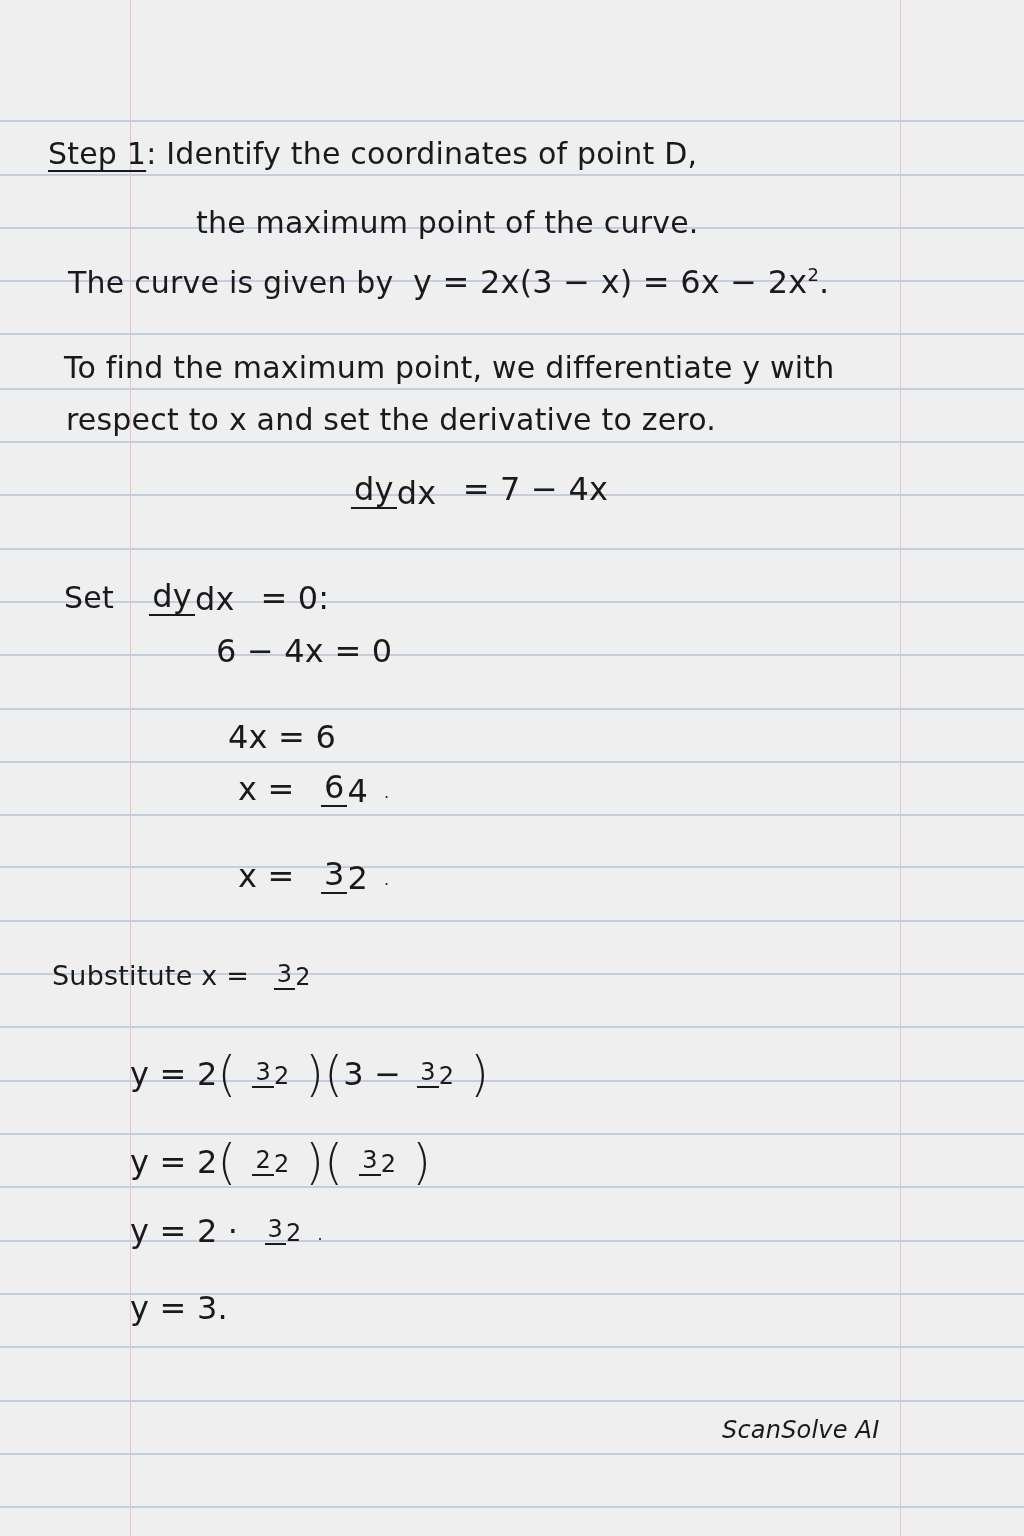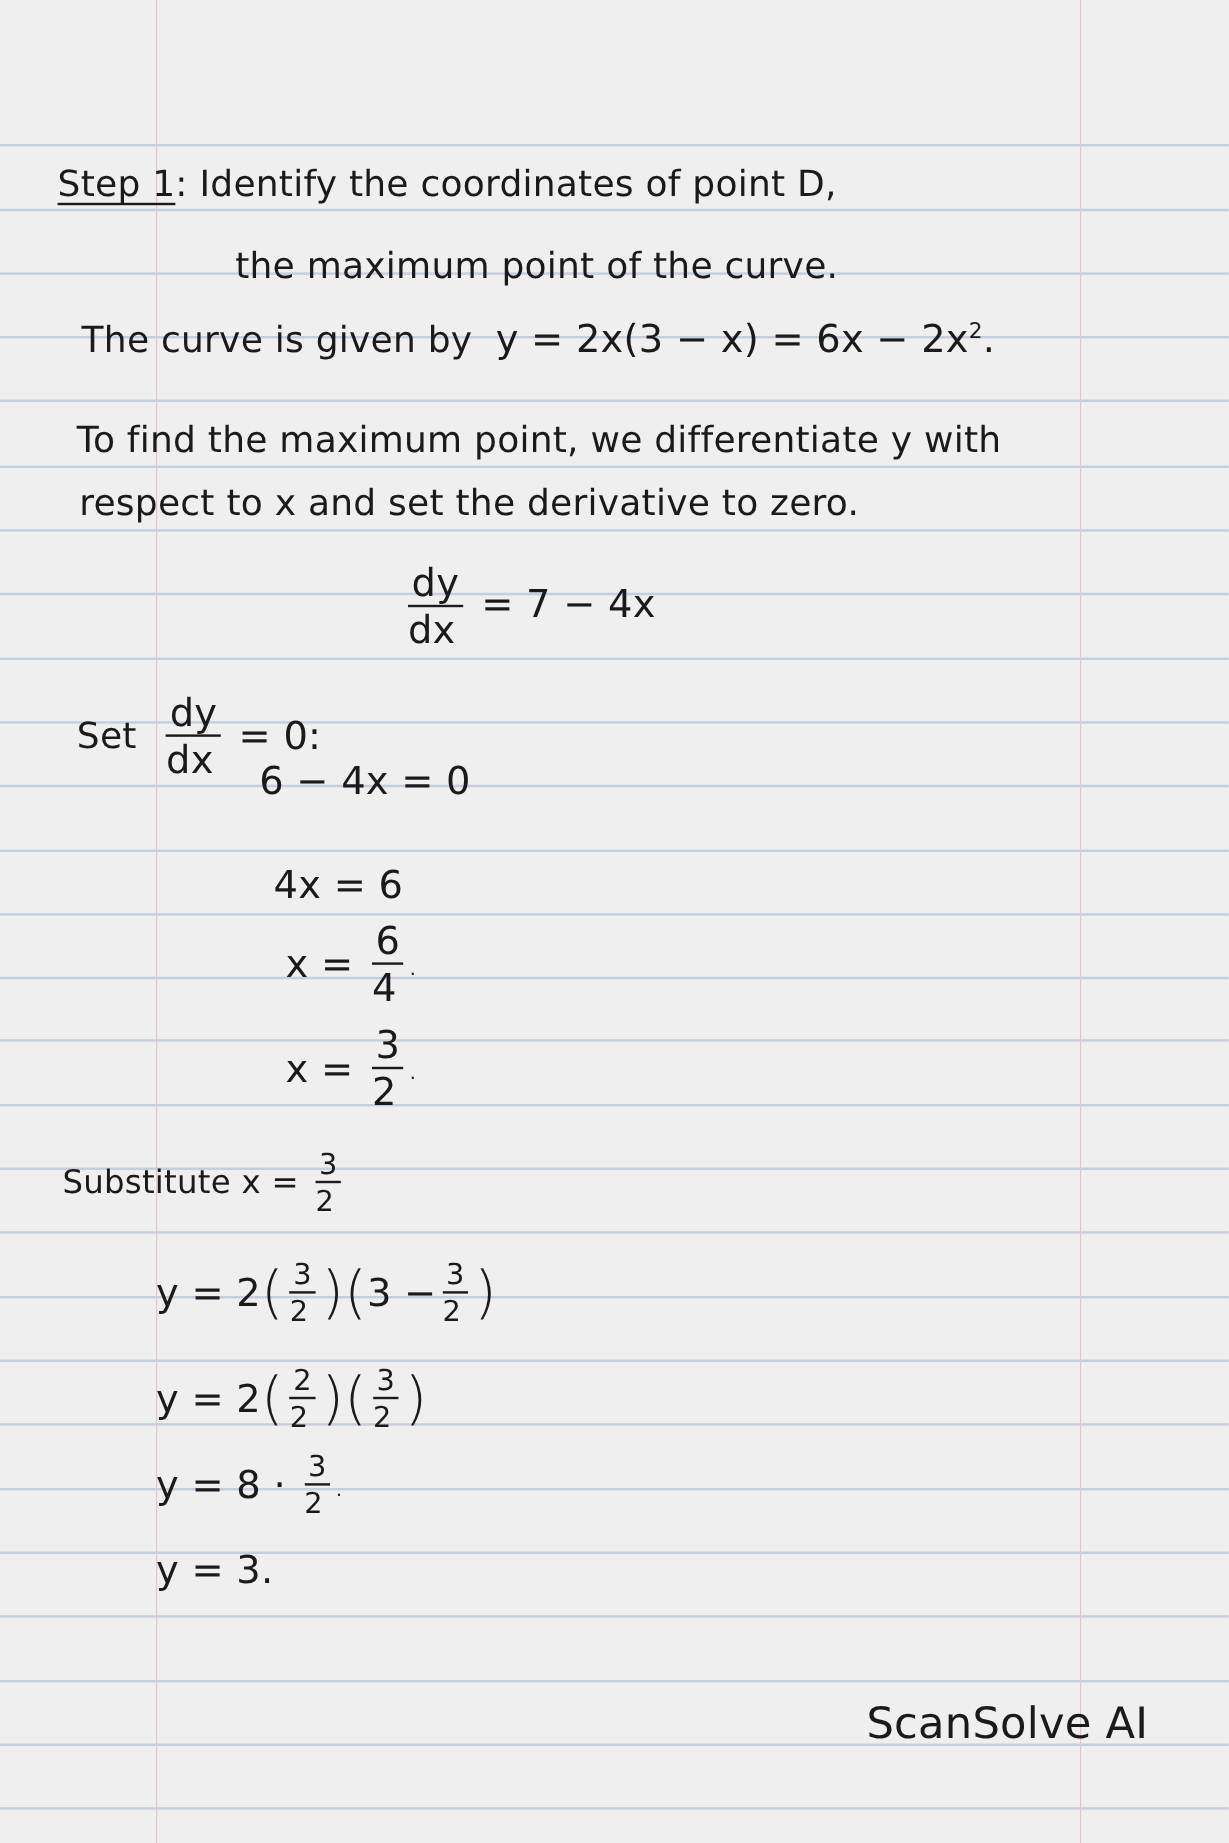--- a/index.html
+++ b/index.html
@@ -24,28 +24,28 @@
     position: absolute; top: 0; width: 1px; height: 1536px;
     background: #e2c6cc;
   }
   .txt {
     position: absolute; white-space: nowrap;
     font-size: 30px; letter-spacing: 0.2px;
   }
   .step-label { text-decoration: underline; text-underline-offset: 6px; text-decoration-thickness: 2px; }
   .math { font-family: "DejaVu Sans", sans-serif; font-size: 32px; }
   .frac {
-    display: inline-flex; flex-direction: column; align-items: flex-start;
-    vertical-align: middle; line-height: 1; margin: 0 5px;
+    display: inline-flex; flex-direction: row; align-items: center;
+    vertical-align: middle; line-height: 1; margin: 0 16px;
   }
   .frac .num { border-bottom: 2px solid #1a1a1a; padding: 0 3px 2px; }
   .frac .den { padding-top: 3px; }
   .frac.small { font-size: 24px; }
   .paren { font-size: 48px; font-weight: 200; vertical-align: middle; line-height: 1; }
-  .brand { font-size: 36px; }
+  .brand { font-style: italic; font-size: 24px; }
 </style>
 </head>
 <body>
 
 <div class="paper">
   <div id="rules">
       <div class="rule" style="top: 120px; background: rgb(185, 201, 220);"></div>
       <div class="rule" style="top: 174px; background: rgb(185, 201, 220);"></div>
       <div class="rule" style="top: 227px; background: rgb(185, 201, 220);"></div>
       <div class="rule" style="top: 280px; background: rgb(185, 201, 220);"></div>
@@ -145,21 +145,21 @@
 <div class="txt math" style="left:130px; top:1138px;">
   <span style="vertical-align:middle">y = 2</span><span class="paren">(</span><span class="frac small">
       <span class="num">2</span>
       <span class="den">2</span>
     </span><span class="paren">)</span><span class="paren">(</span><span class="frac small">
       <span class="num">3</span>
       <span class="den">2</span>
     </span><span class="paren">)</span>
 </div>
 <div class="txt math" style="left:130px; top:1210px;">
-  <span style="vertical-align:middle">y = 8 ·</span>
+  <span style="vertical-align:middle">y = 2 ·</span>
   <span class="frac small">
       <span class="num">3</span>
       <span class="den">2</span>
     </span><span style="font-size:16px">.</span>
 </div>
 <div class="txt math" style="left:130px; top:1289px;">y = 3.</div>
 
 <div class="txt brand" style="left:722px; top:1416px;">ScanSolve AI</div>
 
 </body></html>

